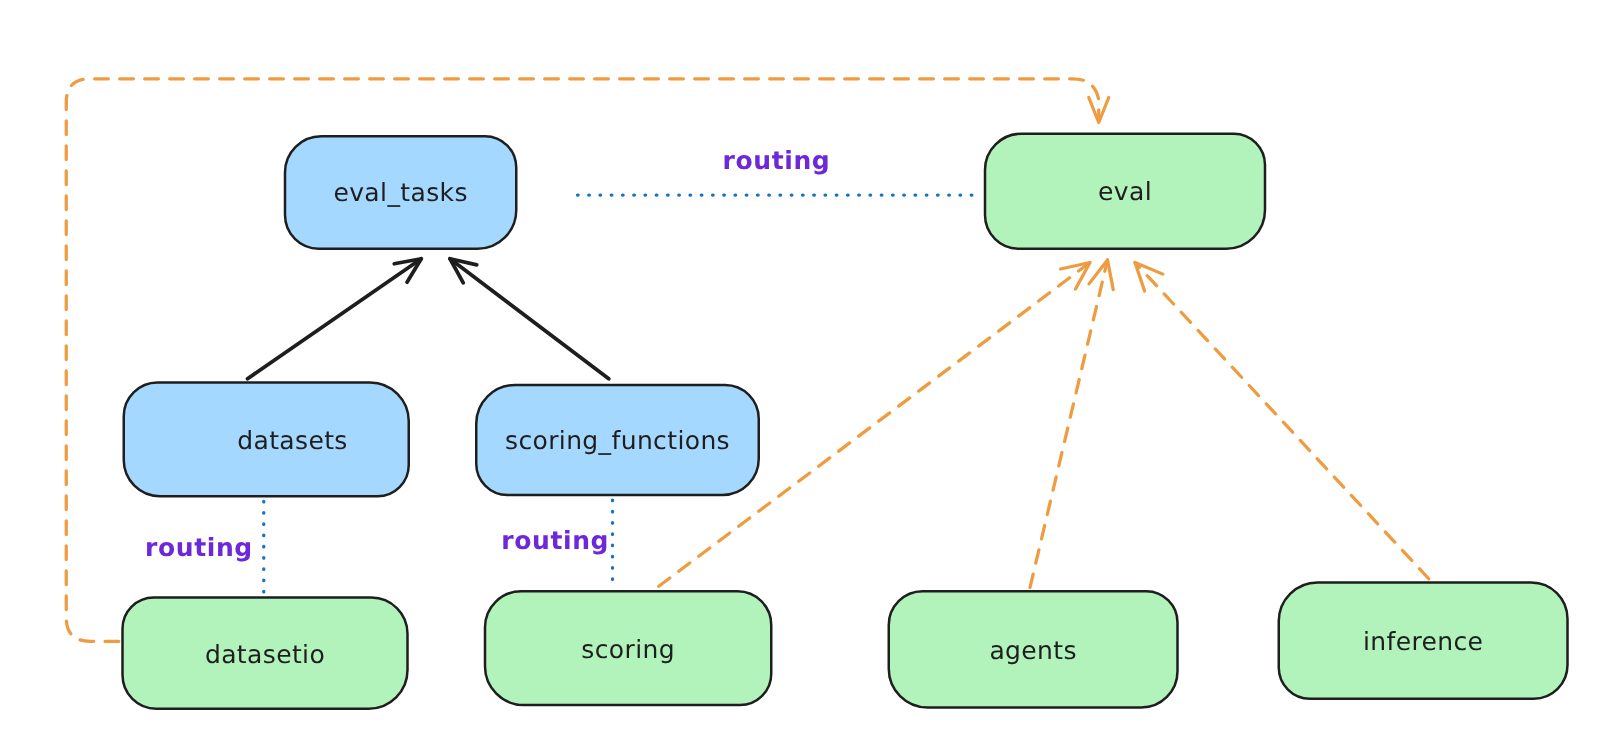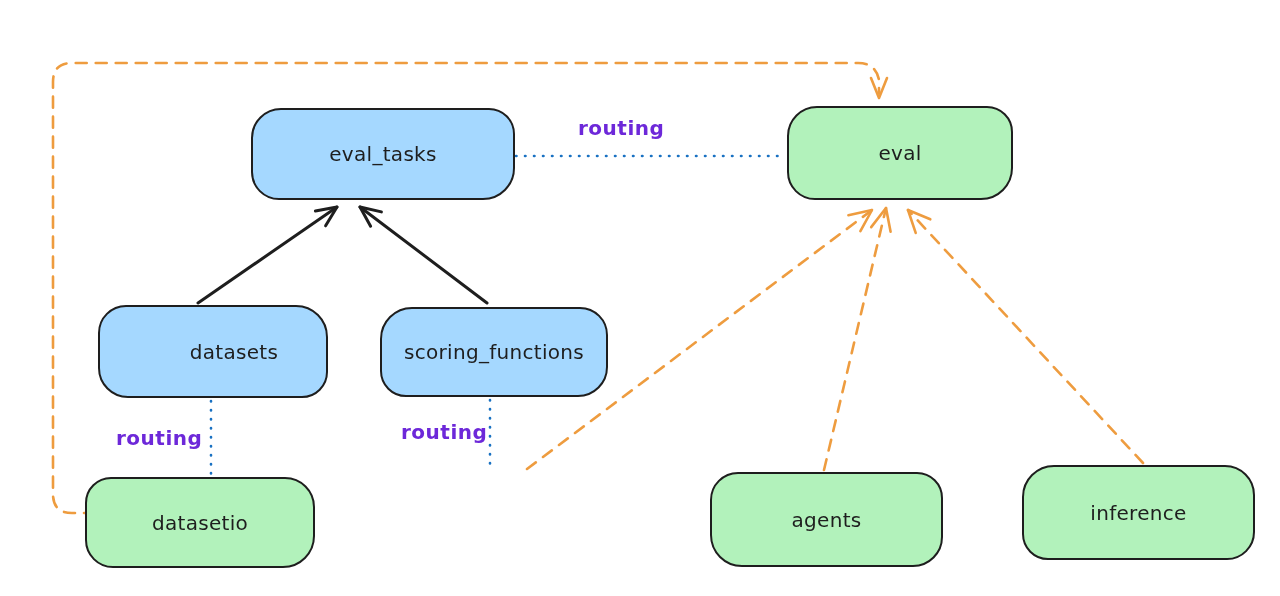--- a/index.html
+++ b/index.html
@@ -80,35 +80,38 @@
     <g>
       <path class="stroke-orange dashed" d="M1143 463 L908 210"></path>
       <path class="stroke-orange" d="M930.3 219.3 L908 210 L915.7 232.9"></path>
     </g>
     <g>
       <path class="stroke-orange dashed" d="M95 513 L72 513 Q53 513 53 494 L53 82 Q53 63 72 63 L858 63 Q876 63 879 80 L879 93"></path>
       <path class="stroke-orange" d="M871 78 L879 98 L887 78"></path>
     </g>
   </svg>
 
-  <div class="node node-blue" style="left:251px; top:108px; width:264px; height:92px;">
+  <div class="node node-blue" style="left:227px; top:108px; width:187px; height:92px;">
     <span>eval_tasks</span>
   </div>
   <div class="node node-blue" style="left:98px; top:305px; width:230px; height:93px; border-radius:28px 32px 26px 30px;padding-left:42px;">
     <span>datasets</span>
   </div>
   <div class="node node-blue" style="left:380px; top:307px; width:228px; height:90px; border-radius:32px 28px 30px 26px;">
     <span>scoring_functions</span>
   </div>
 
   <div class="node node-green" style="left:787px; top:106px; width:226px; height:94px;">
     <span>eval</span>
   </div>
-  <div class="node node-green" style="left:85px; top:477px; width:230px; height:91px; border-radius:26px 30px 32px 28px;">
+  <div class="node node-green" style="left:97px; top:477px; width:230px; height:91px; border-radius:26px 30px 32px 28px;">
     <span>datasetio</span>
+  </div>
+  <div class="node node-green" style="left:387px; top:472px; width:231px; height:93px; border-radius:30px 28px 26px 32px;">
+    <span>scoring</span>
   </div>
   <div class="node node-green" style="left:710px; top:472px; width:233px; height:95px; border-radius:28px 26px 30px 32px;">
     <span>agents</span>
   </div>
   <div class="node node-green" style="left:1022px; top:465px; width:233px; height:95px; border-radius:32px 30px 28px 26px;">
     <span>inference</span>
   </div>
 
   <div class="edge-label" style="left:578px; top:116px;">routing</div>
   <div class="edge-label" style="left:116px; top:426px;">routing</div>

